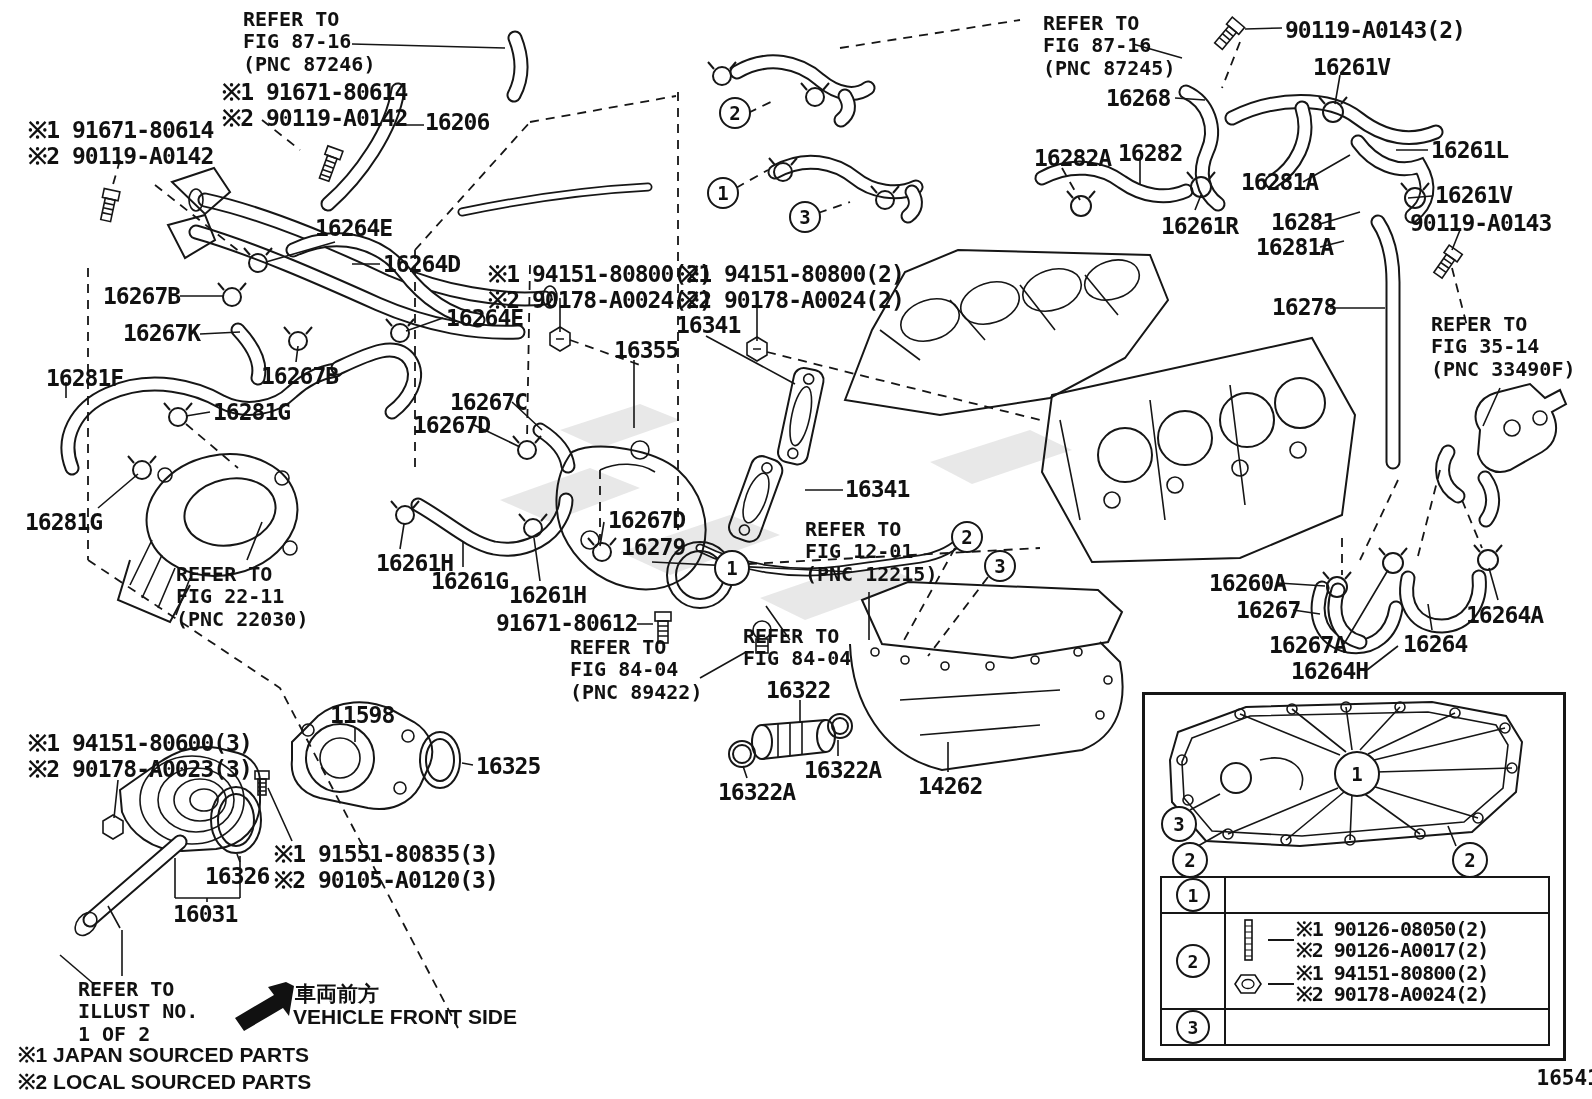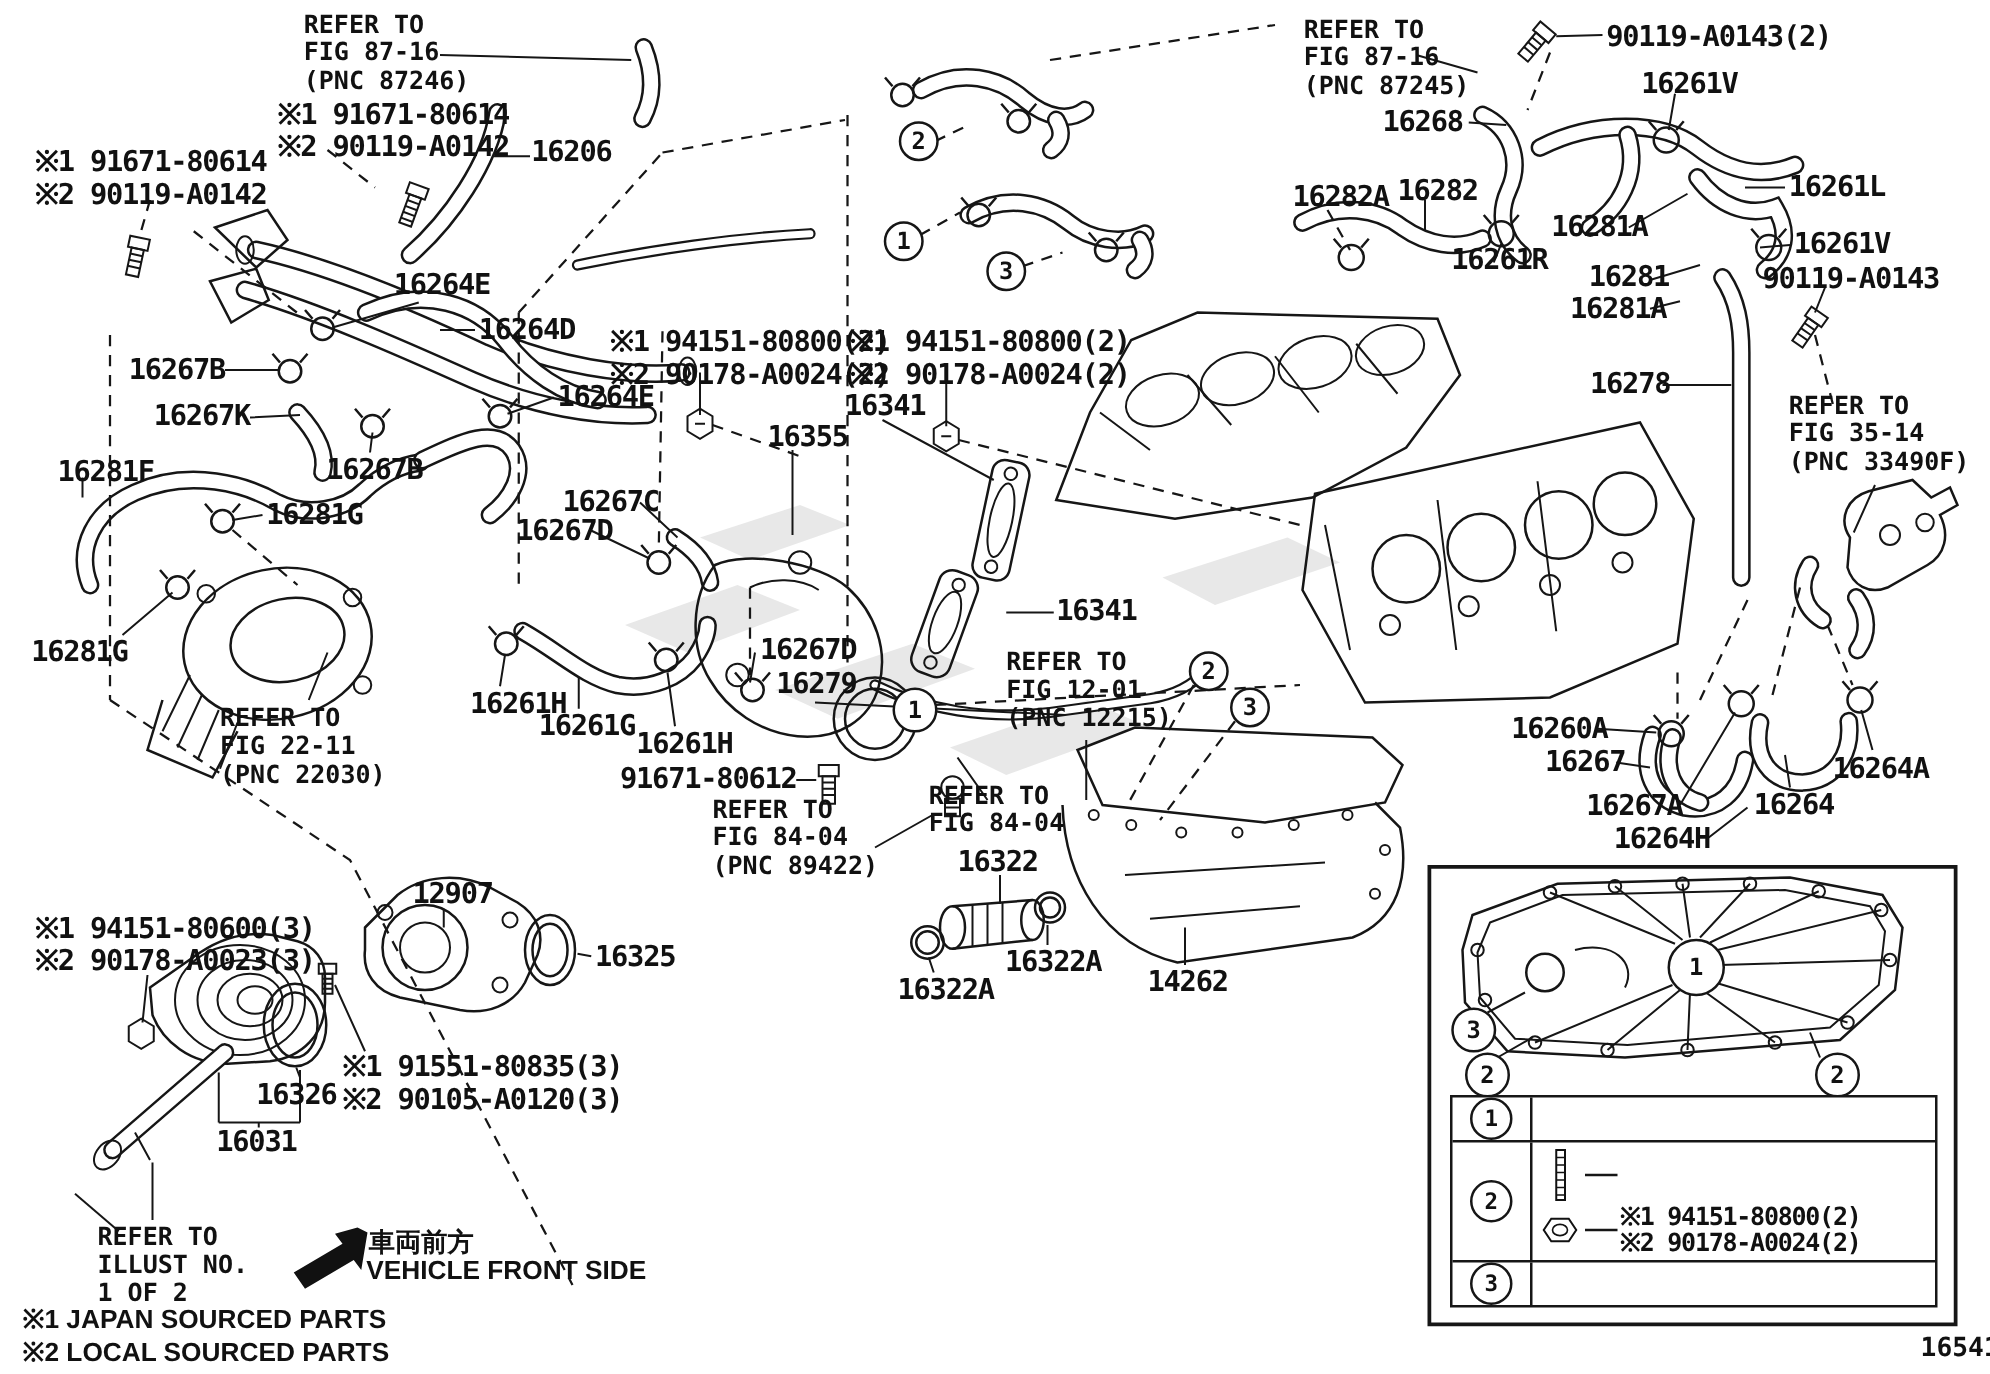--- a/index.html
+++ b/index.html
@@ -524,21 +524,21 @@
       <div class="lbl" style="left: 718px; top: 780px;">
         <div>16322A</div>
       </div>
       <div class="lbl" style="left: 804px; top: 758px;">
         <div>16322A</div>
       </div>
       <div class="lbl" style="left: 918px; top: 774px;">
         <div>14262</div>
       </div>
       <div class="lbl" style="left: 330px; top: 703px;">
-        <div>12907</div>
+        <div>11598</div>
       </div>
       <div class="lbl" style="left: 476px; top: 754px;">
         <div>16325</div>
       </div>
       <div class="lbl" style="left: 28px; top: 731px;">
         <div>※1 94151-80600(3)</div>
         <div>※2 90178-A0023(3)</div>
       </div>
       <div class="lbl" style="left: 274px; top: 842px;">
         <div>※1 91551-80835(3)</div>
@@ -589,21 +589,21 @@
       </div>
       <div class="lbl" style="left: 1118px; top: 141px;">
         <div>16282</div>
       </div>
       <div class="lbl" style="left: 1241px; top: 170px;">
         <div>16281A</div>
       </div>
       <div class="lbl" style="left: 1435px; top: 183px;">
         <div>16261V</div>
       </div>
-      <div class="lbl" style="left: 1161px; top: 196px; text-align: center;">
+      <div class="lbl" style="left: 1161px; top: 214px; text-align: center;">
         <div>16261R</div>
       </div>
       <div class="lbl" style="left: 1271px; top: 210px;">
         <div>16281</div>
       </div>
       <div class="lbl" style="left: 1410px; top: 211px;">
         <div>90119-A0143</div>
       </div>
       <div class="lbl" style="left: 1256px; top: 235px;">
         <div>16281A</div>
@@ -666,20 +666,24 @@
         </div>
         <div class="leg-body">
           <div class="leg-group">
             <span class="leg-icon">
               <svg width="30" height="46">
                 <rect x="12" y="3" width="7" height="40" fill="none" stroke="#111" stroke-width="1.6"></rect>
                 <path d="M12 9 H19 M12 15 H19 M12 21 H19 M12 27 H19 M12 33 H19 M12 39 H19" stroke="#111" stroke-width="1.2"></path>
               </svg>
             </span>
             <span class="leg-conn"></span>
+            <div class="leg-lines">
+              <div>※1 90126-08050(2)</div>
+              <div>※2 90126-A0017(2)</div>
+            </div>
           </div>
           <div class="leg-group">
             <span class="leg-icon">
               <svg width="32" height="24">
                 <path d="M9 3 L23 3 L29 12 L23 21 L9 21 L3 12 Z" fill="none" stroke="#111" stroke-width="1.6"></path>
                 <ellipse cx="16" cy="12" rx="6" ry="4.5" fill="none" stroke="#111" stroke-width="1.3"></ellipse>
               </svg>
             </span>
             <span class="leg-conn"></span>
             <div class="leg-lines">

